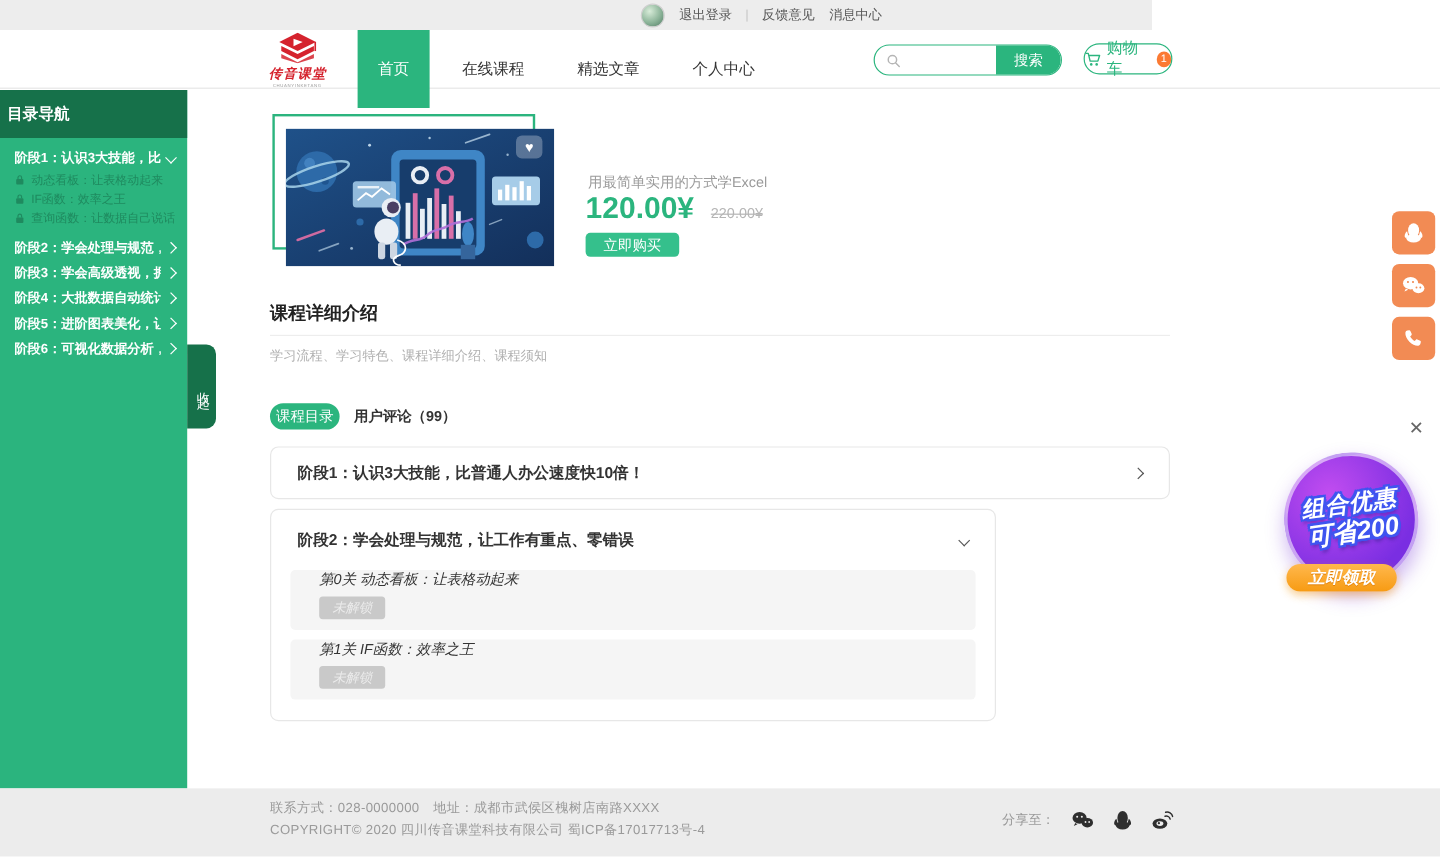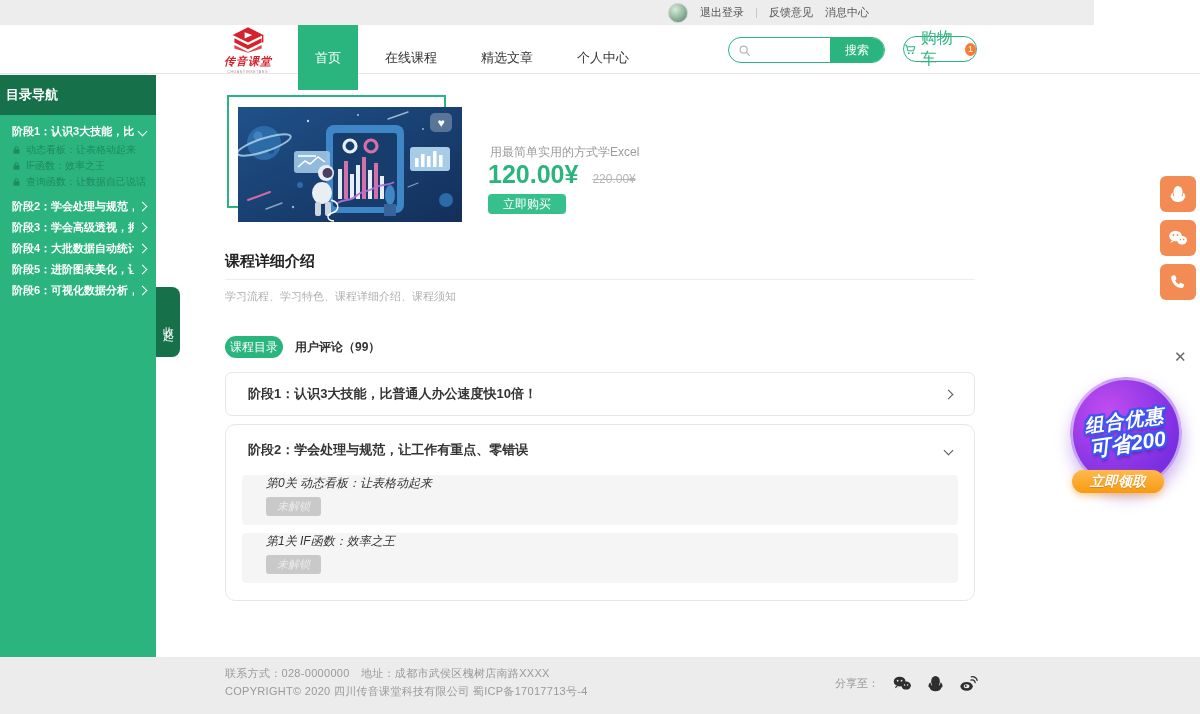--- a/index.html
+++ b/index.html
@@ -1,21 +1,21 @@
 <!DOCTYPE html>
 <html><head>
 <meta charset="utf-8">
 <style>
   html,body{margin:0;padding:0;background:#fff;}
   #app{position:relative;width:1200px;height:714px;background:#ffffff;overflow:hidden;
        font-family:"Liberation Sans","DejaVu Sans",sans-serif;color:#333;}
   .abs{position:absolute;}
 
   
-  .topbar{left:0;top:0;width:1094px;height:25px;background:#ededed;
+  .topbar{left:0;top:0;width:960px;height:25px;background:#ededed;
           display:flex;align-items:center;justify-content:flex-end;box-sizing:border-box;padding-right:225px;}
   .topbar-inner{display:flex;align-items:center;gap:12px;}
   .avatar{width:18px;height:18px;border-radius:50%;
           background:radial-gradient(circle at 35% 30%,#d8ecd9,#8cb499 55%,#4f7a62);
           border:1px solid #cfcfcf;display:inline-block;}
   .tb-link{font-size:11px;color:#555;cursor:pointer;}
   .tb-divider{width:1px;height:10px;background:#c9c9c9;display:inline-block;}
 
   
   .nav{left:0;top:25px;width:1200px;height:49px;background:#fff;border-bottom:1px solid #e6e6e6;box-sizing:border-box;}
@@ -26,21 +26,21 @@
   .nav-item{display:flex;align-items:center;justify-content:center;padding:0 17px;font-size:13px;color:#333;cursor:pointer;white-space:nowrap;}
   .nav-item.active{background:#2bb57e;color:#fff;}
   .search{left:728px;top:37px;width:157px;height:26px;border:1px solid #2bb57e;border-radius:14px;
           background:#fff;display:flex;align-items:center;box-sizing:border-box;overflow:hidden;}
   .search-icon{margin-left:9px;display:flex;align-items:center;}
   .search-input{flex:1;min-width:0;border:none;outline:none;height:20px;margin-left:5px;font-size:12px;background:transparent;}
   .search-btn{width:54px;height:26px;border:none;background:#2bb57e;color:#fff;font-size:12px;
               border-radius:0 13px 13px 0;cursor:pointer;font-family:inherit;}
   .cart{left:903px;top:36px;width:74px;height:26px;border:1px solid #2bb57e;border-radius:14px;background:#fff;
         display:flex;align-items:center;justify-content:center;gap:4px;cursor:pointer;box-sizing:border-box;}
-  .cart-label{font-size:16px;color:#2bb57e;}
+  .cart-label{font-size:13px;color:#2bb57e;}
   .cart-badge{width:13px;height:13px;border-radius:50%;background:#fb7a33;color:#fff;font-size:9px;
               display:flex;align-items:center;justify-content:center;}
 
   
   .sidebar{left:0;top:75px;width:156px;height:582px;background:#2bb47e;box-sizing:border-box;}
   .sb-header{height:40px;background:#16714a;color:#fff;font-size:13px;font-weight:bold;
              display:flex;align-items:center;padding-left:6px;}
   .stage{display:flex;align-items:center;justify-content:space-between;height:21px;
          padding:0 10px 0 12px;color:#fff;font-size:11px;font-weight:bold;cursor:pointer;}
   .stage-label{white-space:nowrap;overflow:hidden;max-width:122px;}
@@ -74,21 +74,21 @@
   .detail-divider{left:225px;top:279px;width:750px;height:1px;background:#ededed;}
   .detail-summary{left:225px;top:289px;font-size:11px;color:#b0b0b0;}
   .tab-catalog{left:225px;top:336px;width:58px;height:22px;background:#2bb57e;border-radius:12px;
                color:#fff;font-size:12px;display:flex;align-items:center;justify-content:center;cursor:pointer;}
   .tab-comments{left:295px;top:336px;height:22px;line-height:22px;font-size:12px;font-weight:bold;color:#333;cursor:pointer;}
 
   
   .card{border:1px solid #e7e7e7;border-radius:7px;background:#fff;box-sizing:border-box;}
   .card1{left:225px;top:372px;width:750px;height:44px;display:flex;align-items:center;
          justify-content:space-between;padding:0 22px;cursor:pointer;}
-  .card2{left:225px;top:424px;width:750px;height:177px;border-radius:10px;}
+  .card2{left:225px;top:424px;width:605px;height:177px;}
   .card-title{font-size:13px;font-weight:bold;color:#333;}
   .card .chev, .card2-head .chev{color:#555;}
   .card2-head{height:50px;display:flex;align-items:center;justify-content:space-between;padding:0 22px;cursor:pointer;}
   .lesson{margin:0 16px 8px 16px;background:#f5f5f5;border-radius:4px;height:50px;box-sizing:border-box;
           padding:9px 24px;display:flex;flex-direction:column;justify-content:flex-end;gap:5px;cursor:pointer;font-style:italic;}
   .lesson-title{font-size:12px;color:#333;}
   .lesson-badge{align-self:flex-start;background:#c9c9c9;color:#ebebeb;font-size:11px;
                 padding:2px 11px;border-radius:3px;}
 
   

